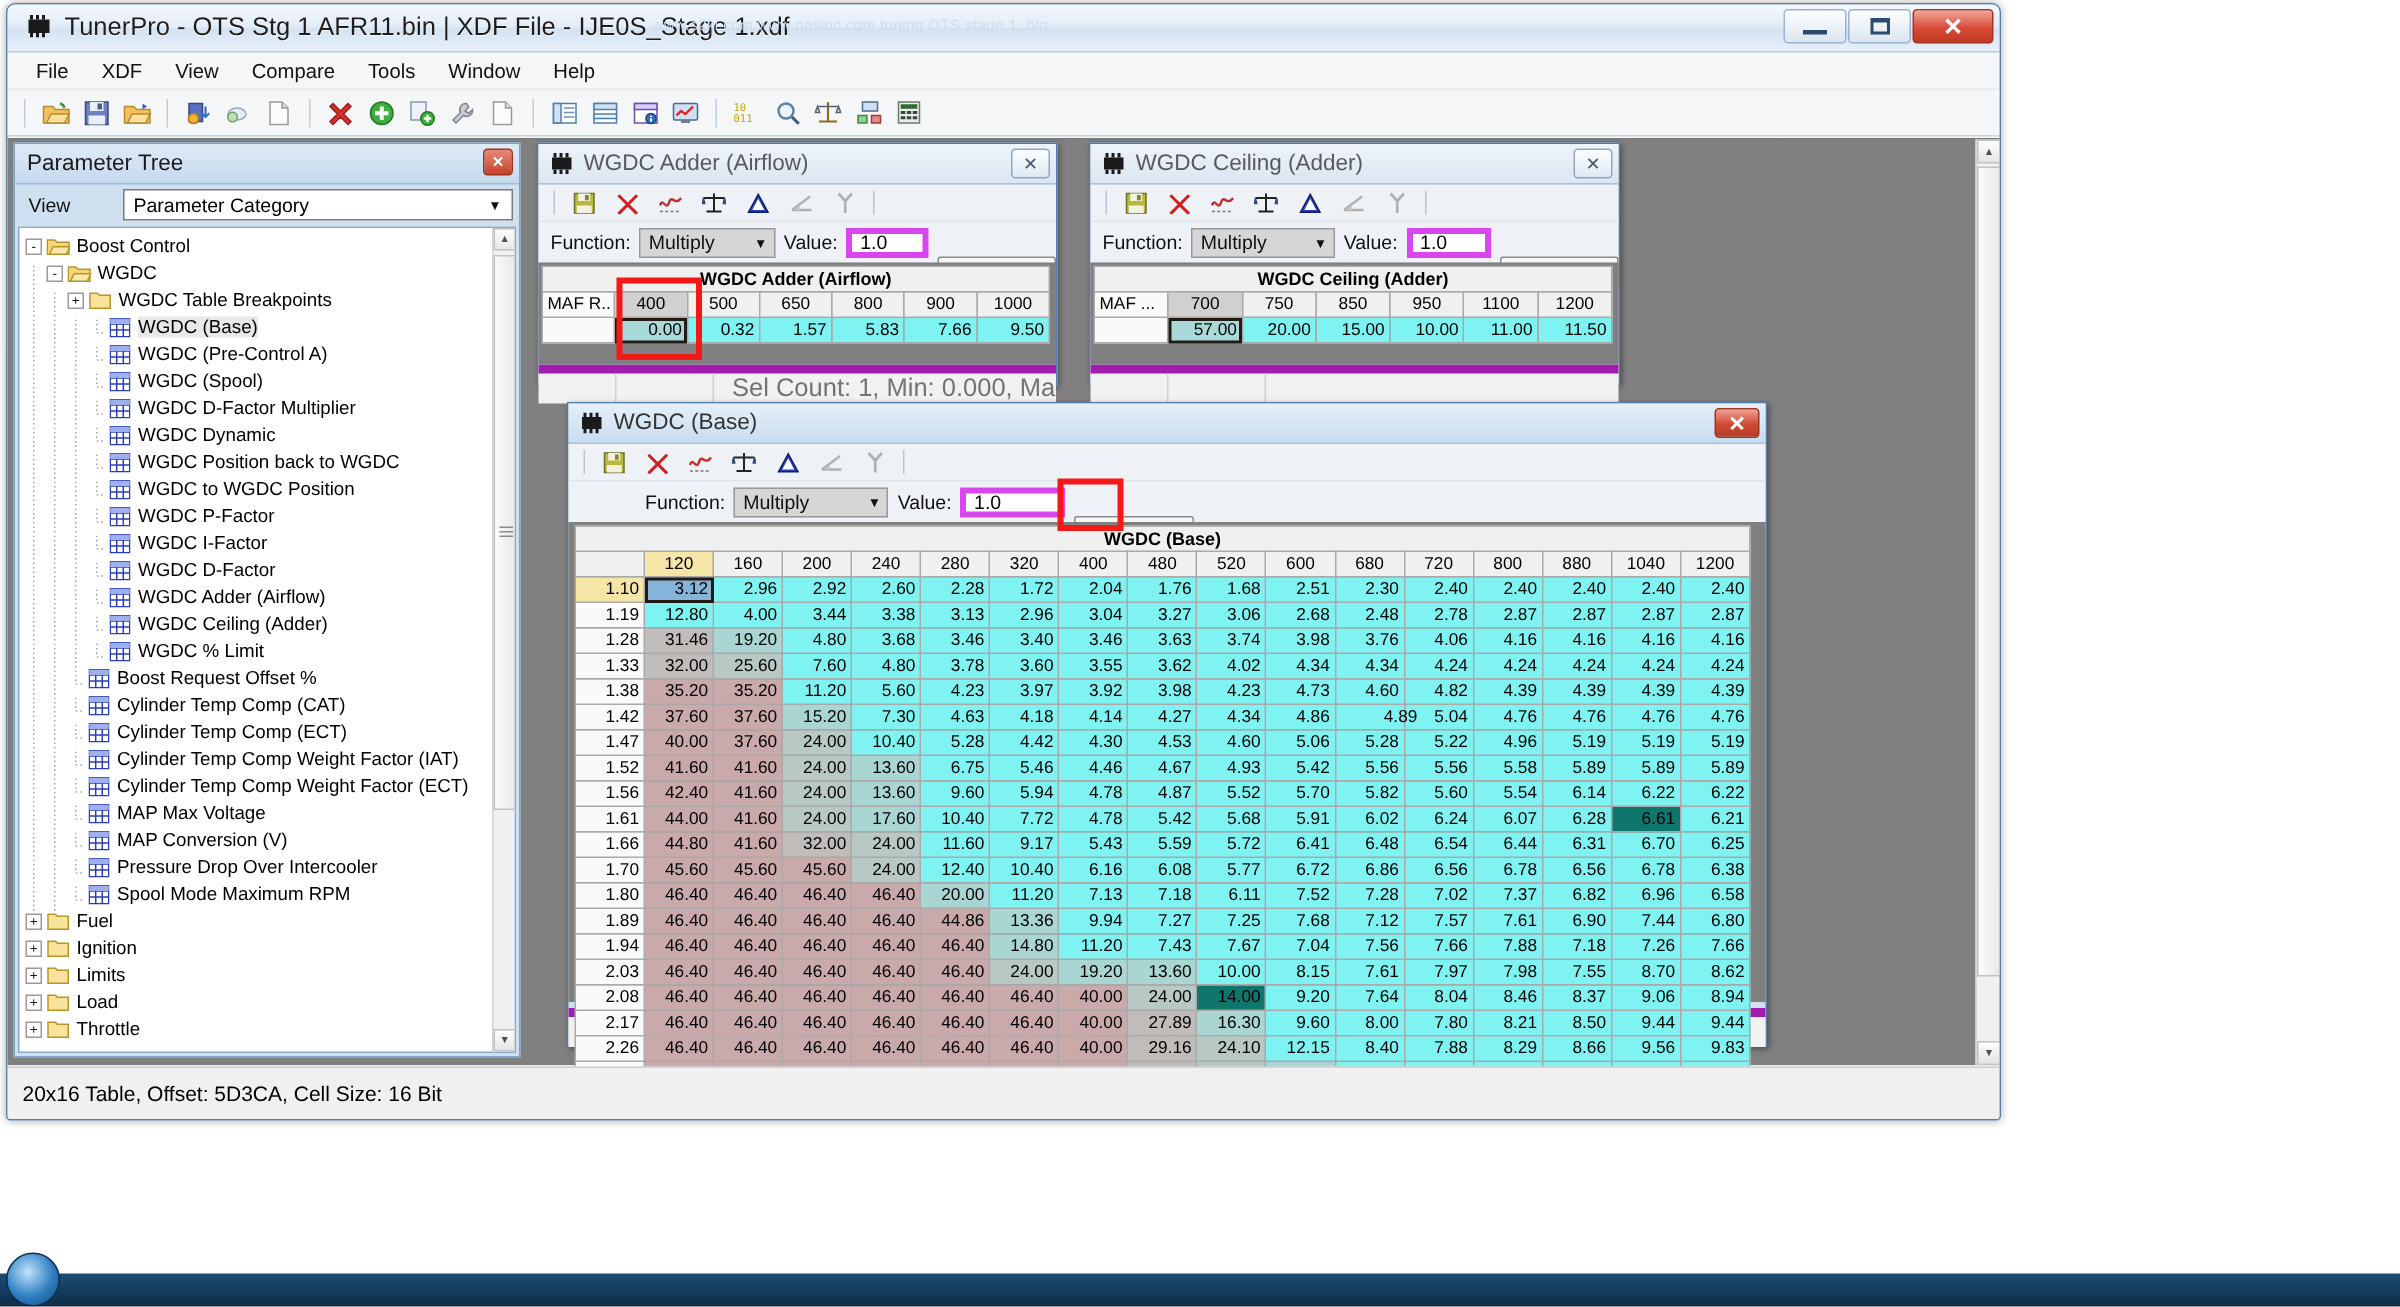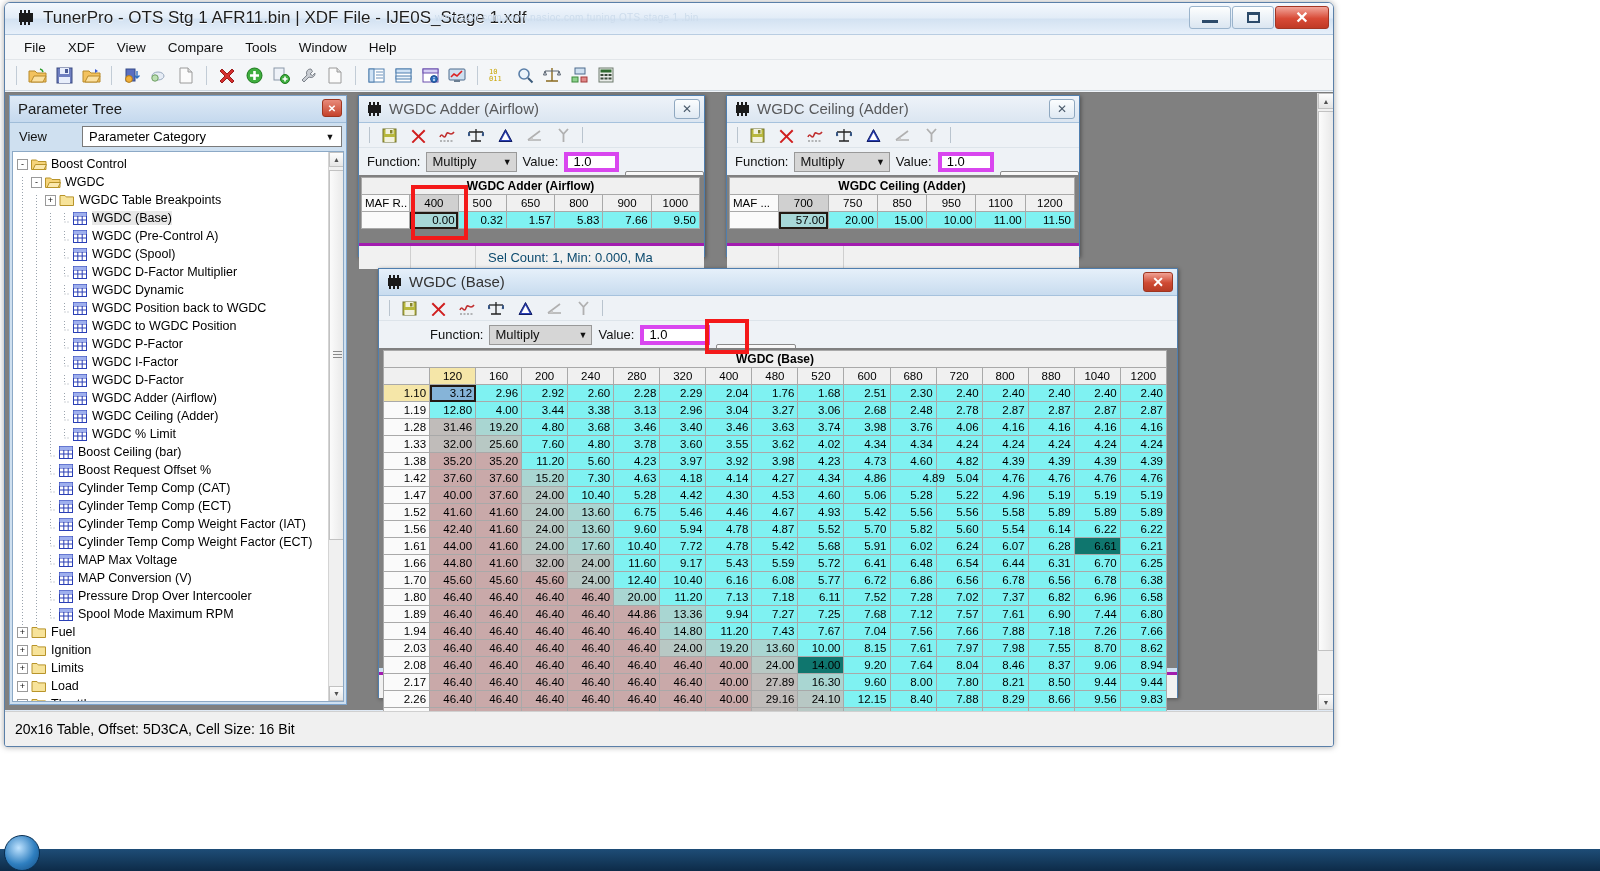--- a/index.html
+++ b/index.html
@@ -215,22 +215,22 @@
     background:#f0f0f0; text-align:center; color:#000; font-size:11.5px;
   }
   table.grid .colhdr.hl { background:#f5e6a8; }
   table.grid .rowhdr {
     background:#fafafa; text-align:right; color:#000; font-size:11.5px;
   }
   table.grid .rowhdr.hl { background:#f5e6a8; }
   table.grid td.cell { text-align:right; color:#000; font-size:11.5px; }
   table.grid td.cell.sel { outline:2px solid #231a14; outline-offset:-2px; }
   .statusline {
-    background:#f1f1f1; border-top:3px solid #a21caf;
-    height:26px; display:flex; align-items:center; font-size:13px; color:#0c4a6e;
+    background:#f1f1f1; border-top:6px solid #a21caf;
+    height:26px; display:flex; align-items:center; font-size:17px; color:#737373;
   }
   .statusline .seg { border-right:1px solid #cfcfcf; height:100%; }
   .statusline .txt { padding-left:12px; }
 
   
   .redbox { position:absolute; border:4px solid #f41919; pointer-events:none; }
 
   
   #appstatus {
     position:absolute; left:0; right:0; bottom:0; height:35px;
@@ -798,39 +798,20 @@
               <span class="dots"><svg width="11" height="18" viewBox="0 0 11 18">
                   <path d="M5.5 0v9h5" stroke="#9aa3ad" fill="none" stroke-dasharray="1 2"></path>
                 </svg></span>
               <span class="ticon"><svg width="14" height="13" viewBox="0 0 14 13">
                   <rect x="0.5" y="0.5" width="13" height="12" fill="#ffffff" stroke="#2a3fb5"></rect>
                   <g stroke="#2a3fb5">
                     <path d="M0.5 4h13M0.5 8h13M4.8 0.5v12M9.2 0.5v12"></path>
                   </g>
                   <rect x="0.5" y="0.5" width="13" height="3.5" fill="#9fb0ee"></rect>
                 </svg></span>
-              <span class="tlabel">Boost Ceiling (bar)</span>
-            </div>
-            <div class="tnode">
-              <span class="dots"><svg width="11" height="18" viewBox="0 0 11 18">
-                  <path d="M5.5 0v18" stroke="#9aa3ad" stroke-dasharray="1 2"></path>
-                </svg></span>
-              <span class="dots"><svg width="11" height="18" viewBox="0 0 11 18">
-                  <path d="M5.5 0v18" stroke="#9aa3ad" stroke-dasharray="1 2"></path>
-                </svg></span>
-              <span class="dots"><svg width="11" height="18" viewBox="0 0 11 18">
-                  <path d="M5.5 0v9h5" stroke="#9aa3ad" fill="none" stroke-dasharray="1 2"></path>
-                </svg></span>
-              <span class="ticon"><svg width="14" height="13" viewBox="0 0 14 13">
-                  <rect x="0.5" y="0.5" width="13" height="12" fill="#ffffff" stroke="#2a3fb5"></rect>
-                  <g stroke="#2a3fb5">
-                    <path d="M0.5 4h13M0.5 8h13M4.8 0.5v12M9.2 0.5v12"></path>
-                  </g>
-                  <rect x="0.5" y="0.5" width="13" height="3.5" fill="#9fb0ee"></rect>
-                </svg></span>
               <span class="tlabel">Boost Request Offset %</span>
             </div>
             <div class="tnode">
               <span class="dots"><svg width="11" height="18" viewBox="0 0 11 18">
                   <path d="M5.5 0v18" stroke="#9aa3ad" stroke-dasharray="1 2"></path>
                 </svg></span>
               <span class="dots"><svg width="11" height="18" viewBox="0 0 11 18">
                   <path d="M5.5 0v18" stroke="#9aa3ad" stroke-dasharray="1 2"></path>
                 </svg></span>
               <span class="dots"><svg width="11" height="18" viewBox="0 0 11 18">
@@ -1350,21 +1331,21 @@
                 <td class="colhdr" style="width:46px;">1040</td>
                 <td class="colhdr" style="width:46px;">1200</td>
               </tr>
               <tr>
                 <td class="rowhdr hl">1.10</td>
                 <td class="cell sel" style="background:#86b4d8;">3.12</td>
                 <td class="cell" style="background:#7ff2f2;">2.96</td>
                 <td class="cell" style="background:#7ff2f2;">2.92</td>
                 <td class="cell" style="background:#7ff2f2;">2.60</td>
                 <td class="cell" style="background:#7ff2f2;">2.28</td>
-                <td class="cell" style="background:#7ff2f2;">2.29</td>
+                <td class="cell" style="background:#7ff2f2;">1.72</td>
                 <td class="cell" style="background:#7ff2f2;">2.04</td>
                 <td class="cell" style="background:#7ff2f2;">1.76</td>
                 <td class="cell" style="background:#7ff2f2;">1.68</td>
                 <td class="cell" style="background:#7ff2f2;">2.51</td>
                 <td class="cell" style="background:#7ff2f2;">2.30</td>
                 <td class="cell" style="background:#7ff2f2;">2.40</td>
                 <td class="cell" style="background:#7ff2f2;">2.40</td>
                 <td class="cell" style="background:#7ff2f2;">2.40</td>
                 <td class="cell" style="background:#7ff2f2;">2.40</td>
                 <td class="cell" style="background:#7ff2f2;">2.40</td>

